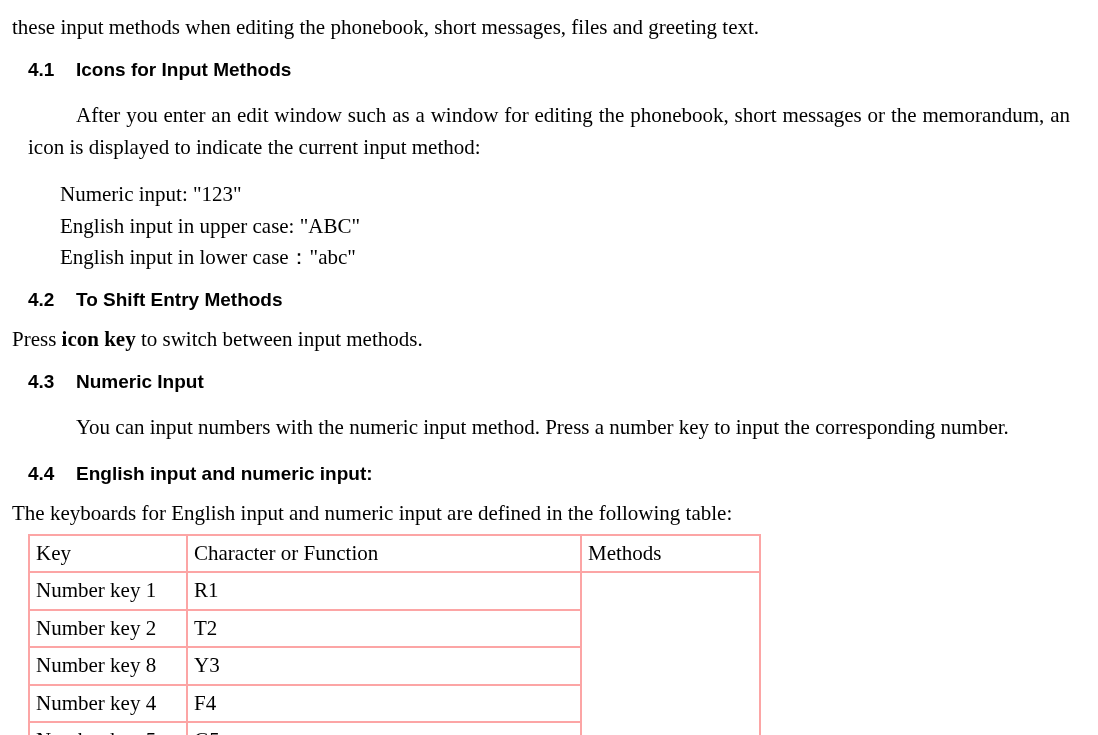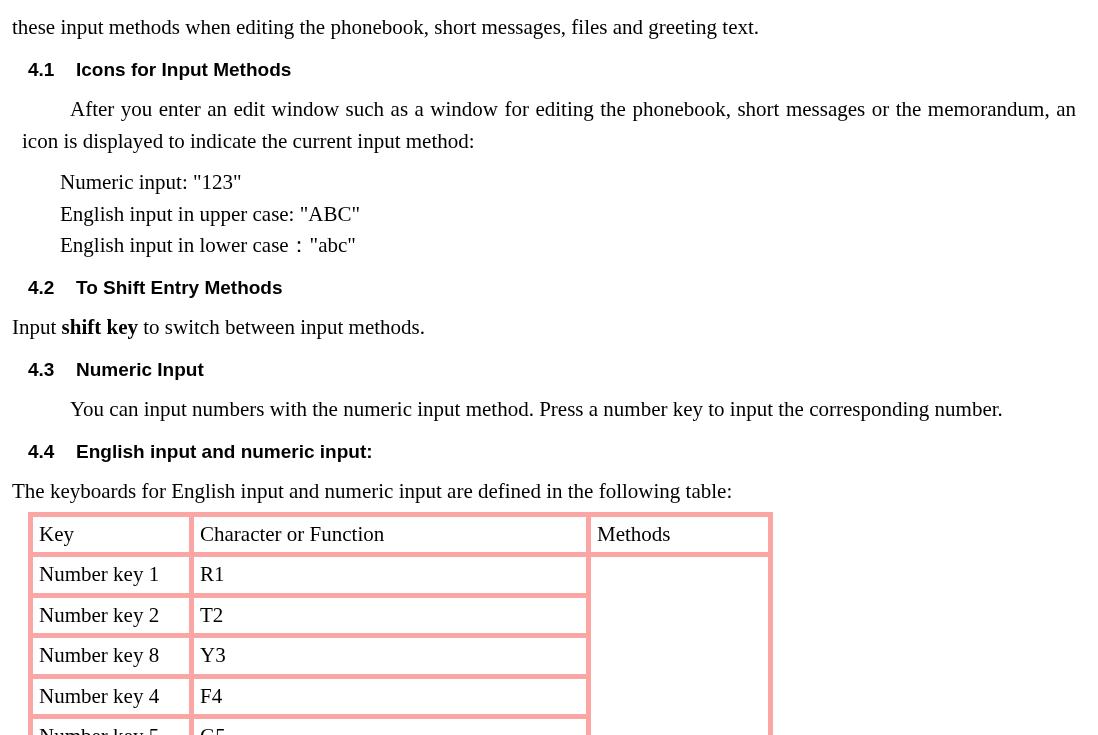--- a/index.html
+++ b/index.html
@@ -22,35 +22,35 @@
       font-weight: bold;
       font-size: 19px;
       margin: 12px 8px 10px 16px;
     }
     .section-heading .num {
       display: inline-block;
       width: 48px;
     }
     .para-indented-first {
       text-indent: 48px;
-      margin: 10px;
+      margin: 16px;
       text-align: justify;
     }
     .no-indent {
       margin: 0;
     }
     .list-line {
       margin: 0 0 0 48px;
     }
     table {
       border-collapse: collapse;
       margin: 4px 0 0 16px;
     }
     td {
-      border: 5px solid #fca5a5;
+      border: 2px solid #fca5a5;
       padding: 2px 6px;
       font-family: "Times New Roman", Times, serif;
       font-size: 21px;
     }
     td.col-key {
       width: 144px;
     }
     td.col-char {
       width: 380px;
     }
@@ -75,21 +75,21 @@
   </div>
   <p class="para-indented-first">After you enter an edit window such as a window for editing the phonebook, short messages or the memorandum, an icon is displayed to indicate the current input method:</p>
   <p class="list-line">Numeric input:  "123"</p>
   <p class="list-line">English input in upper case:  "ABC"</p>
   <p class="list-line">English input in lower case："abc"</p>
 
   <div class="section-heading">
     <span class="num">4.2</span><span>To Shift Entry Methods</span>
   </div>
   <p class="no-indent">
-    <span>Input </span><b>shift key</b><span> to switch between input methods.</span>
+    <span>Press </span><b>icon key</b><span> to switch between input methods.</span>
   </p>
 
   <div class="section-heading">
     <span class="num">4.3</span><span>Numeric Input</span>
   </div>
   <p class="para-indented-first">You can input numbers with the numeric input method. Press a number key to input the corresponding number.</p>
 
   <div class="section-heading">
     <span class="num">4.4</span><span>English input and numeric input:</span>
   </div>

